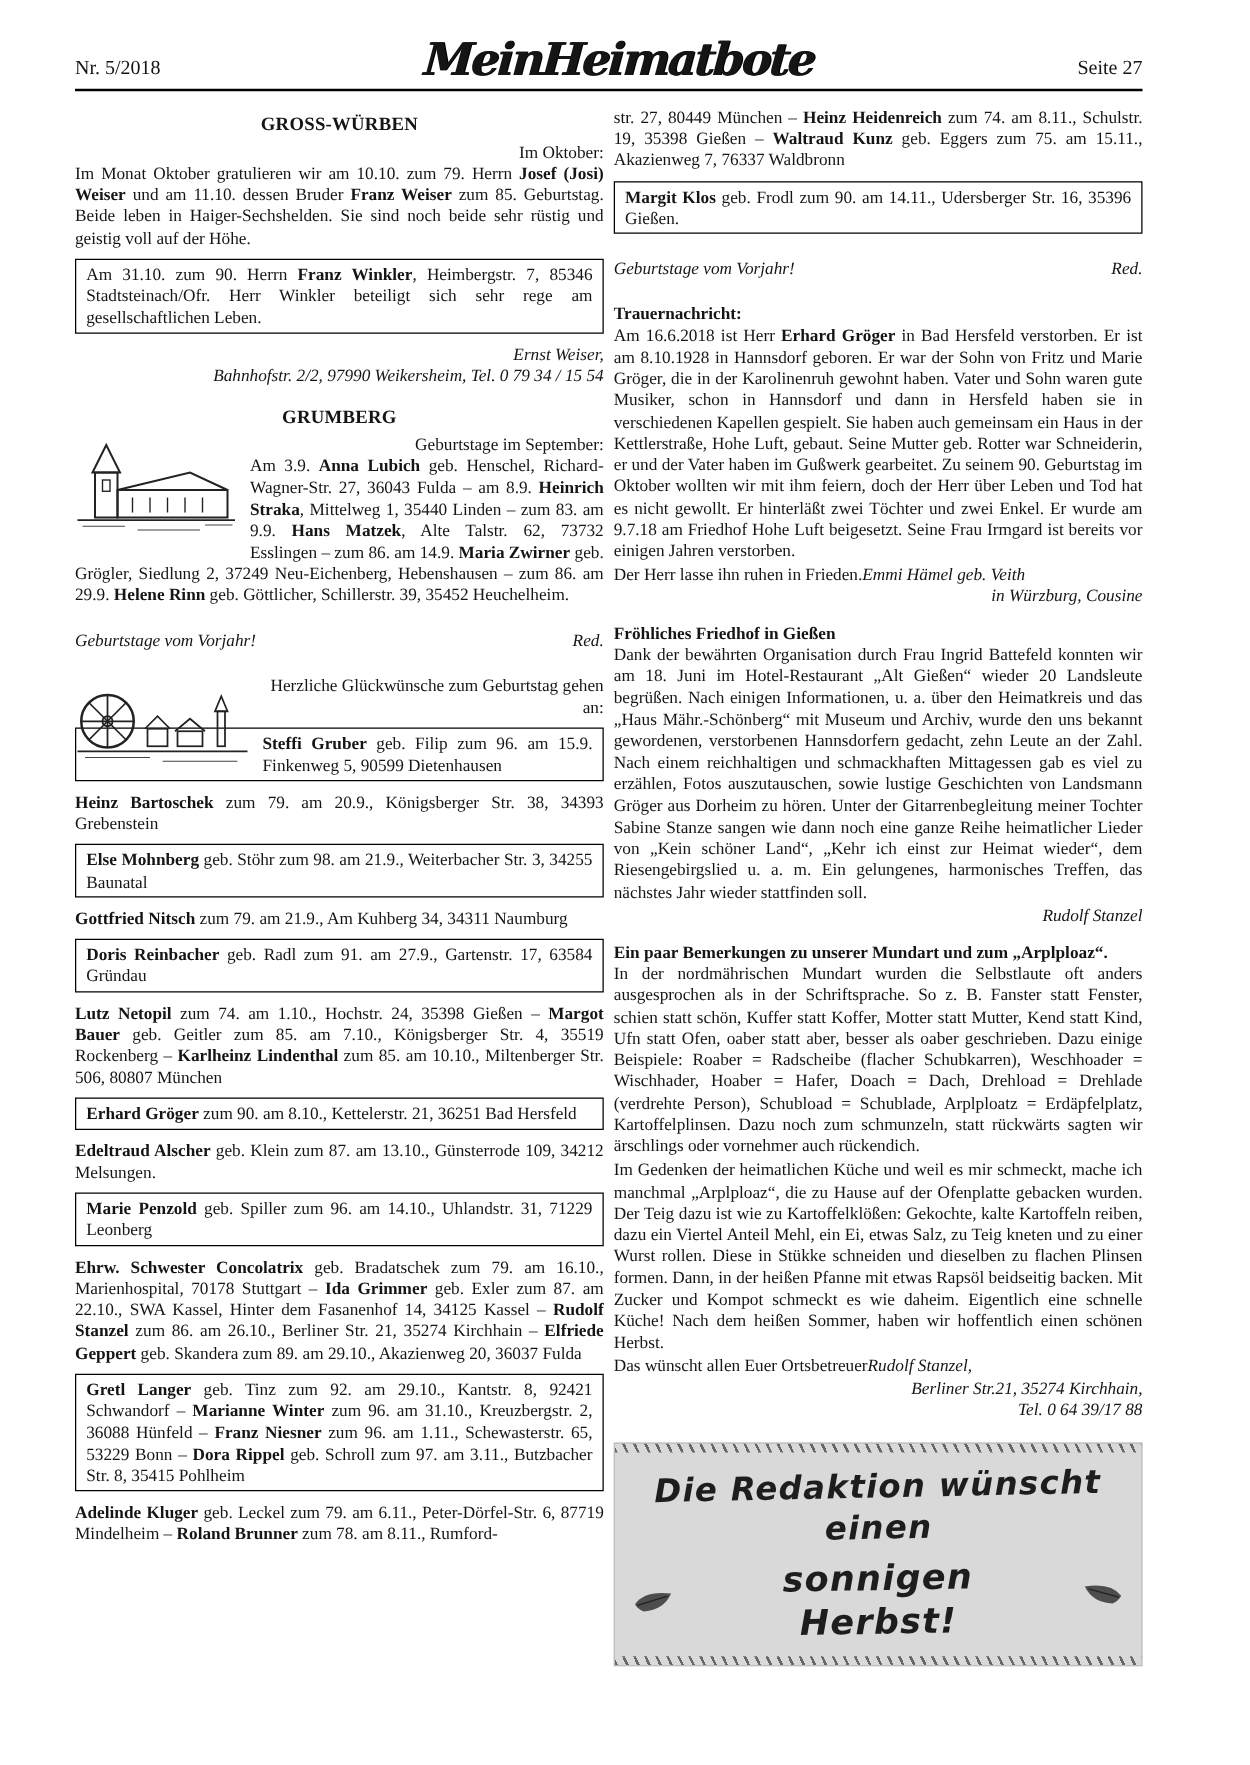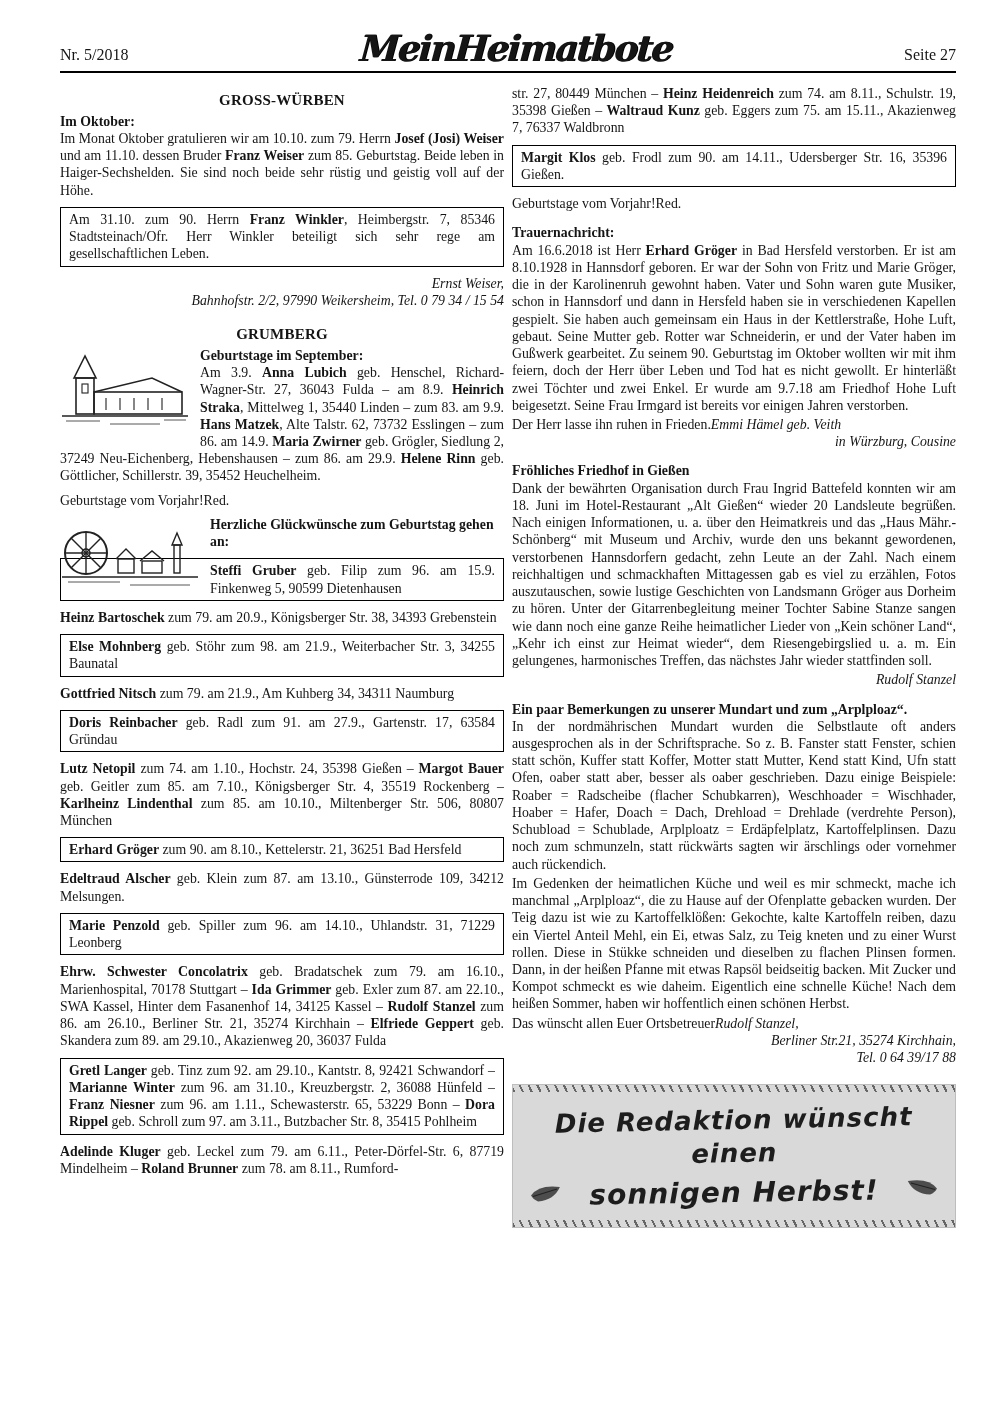--- a/index.html
+++ b/index.html
@@ -1,43 +1,43 @@
 <!DOCTYPE html>
 <html><head>
 <meta charset="utf-8">
 <style>
   * { margin:0; padding:0; box-sizing:border-box; }
   html,body { background:#f2f2f0; }
   body { font-family:"Liberation Serif", serif; color:#151515; }
   .page {
     width:1000px; height:1412px; margin:0 auto; background:#ffffff;
-    padding:30px 44px 0 60px; overflow:hidden; position:relative;
+    padding:30px 86px 0 60px; overflow:hidden; position:relative;
   }
   
   .header { display:flex; justify-content:space-between; align-items:flex-end; }
   .corner { font-size:16px; padding-bottom:2px; }
   .masthead {
     font-family:"DejaVu Serif", serif; font-weight:bold; font-style:italic;
     font-size:36px; letter-spacing:-2px; line-height:1;
     text-shadow:1px 0 0 #000; transform:skewX(-4deg);
   }
   .rule { border-bottom:2px solid #000; margin-top:5px; margin-bottom:12px; }
 
   
   .cols { display:flex; gap:8px; }
   .col { flex:1; min-width:0; font-size:13.8px; line-height:1.25; text-align:justify; }
 
   h2.section { text-align:center; font-size:15px; font-weight:bold; margin:6px 0 3px; letter-spacing:.2px; }
   h2.later { margin-top:16px; }
-  .sub { font-weight:bold; text-align:left; }
+  .sub { font-weight:normal; text-align:right; }
   p.para { margin-bottom:2px; }
   .box { border:1.5px solid #000; padding:3px 8px; margin:8px 0; }
   .entry { margin:7px 0; }
   .sig { text-align:right; font-style:italic; }
-  .split { display:flex; justify-content:flex-start; margin:7px 0; }
+  .split { display:flex; justify-content:space-between; font-style:italic; margin:19px 0; }
   .split-plain { display:flex; margin-top:2px; }
   .split-plain .r { font-style:italic; text-align:right; }
   .htitle { font-weight:bold; margin-top:12px; text-align:left; }
   .figure { float:left; margin:3px 10px 2px 0; }
   .clear { clear:both; }
 
   
   .banner { margin-top:18px; background:#d9d9d9; border:1px solid #bdbdbd; }
   .hatch { height:7px; background:repeating-linear-gradient(65deg, #4a4a4a 0 2px, transparent 2px 8px); opacity:.8; }
   .banner-inner { padding:12px 14px 10px; text-align:center;

